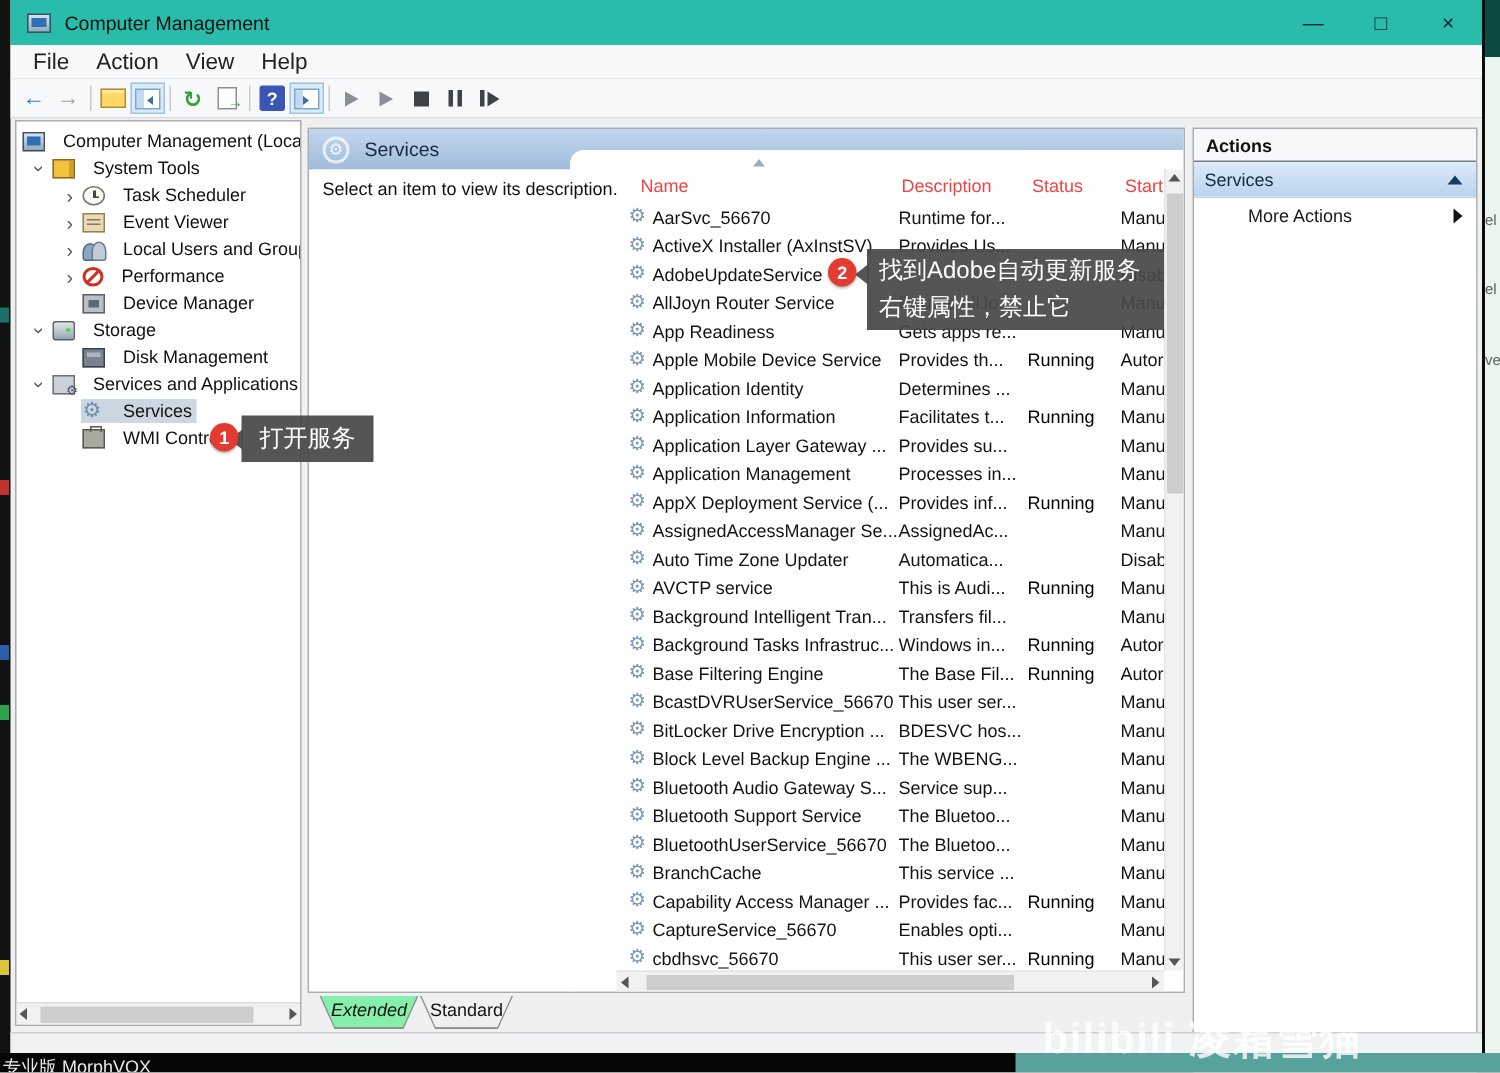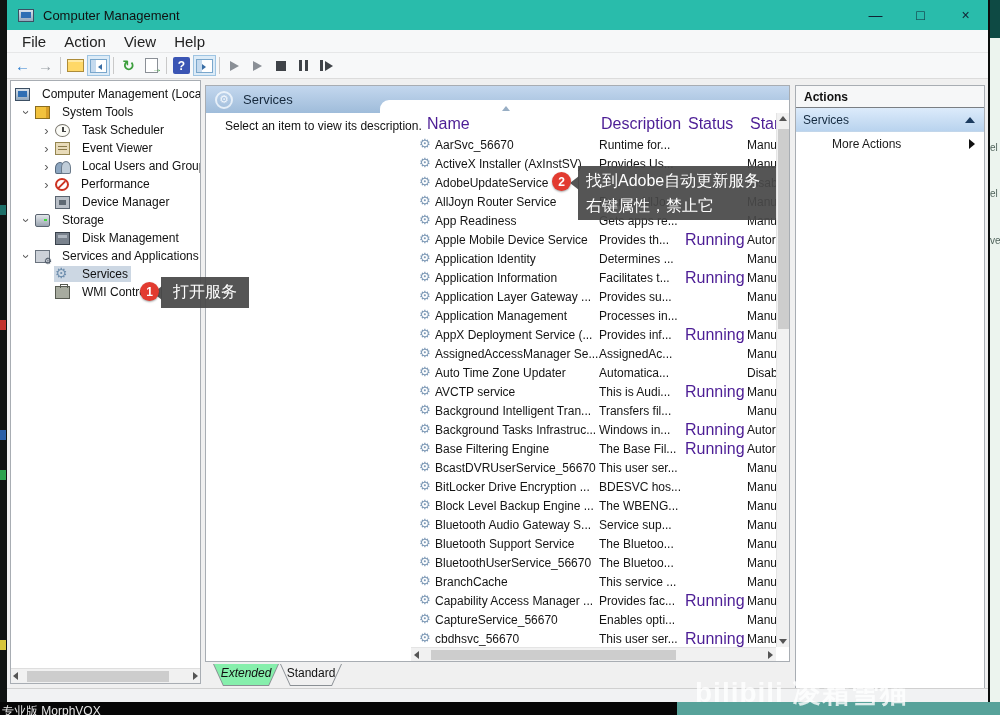--- a/index.html
+++ b/index.html
@@ -96,33 +96,33 @@
   .arr-down { border-top:5px solid #555; border-left:4px solid transparent; border-right:4px solid transparent; width:0; height:0; }
   .thumb { position:absolute; background:#cdcdcd; }
 
   
   .svc-panel { position:absolute; left:198px; top:85px; width:585px; height:577px; background:#fff; border:1px solid #a8adb3; overflow:hidden; }
   .svc-header { position:absolute; left:0; top:0; right:0; height:27px; background:linear-gradient(180deg,#c3d7ee,#9fbcda); display:flex; align-items:center; }
   .hdr-gear { width:18px; height:18px; margin-left:9px; border-radius:50%; border:2px solid rgba(250,252,255,.75); color:rgba(250,252,255,.9); font-size:11px; display:flex; align-items:center; justify-content:center; flex:none; }
   .hdr-gear::before { content:"\2699"; }
   .svc-header-label { margin-left:10px; font-size:13px; color:#15283c; }
   .white-tab { position:absolute; left:174px; top:14px; right:0; bottom:0; background:#fff; border-radius:9px 0 0 0; }
-  .desc-pane { position:absolute; left:12px; top:27px; width:174px; bottom:0; background:#fff; }
+  .desc-pane { position:absolute; left:2px; top:27px; width:174px; bottom:0; background:#fff; }
   .desc-hint { position:absolute; left:7px; top:6px; font-size:12px; color:#111; white-space:nowrap; }
   .col-headers { position:absolute; left:221px; top:27px; height:22px; display:flex; align-items:center; }
-  .col-h { font-size:16px; color:#4c1d95; overflow:hidden; white-space:nowrap; flex:none; }
+  .col-h { font-size:12px; color:#ef4444; overflow:hidden; white-space:nowrap; flex:none; }
   .cw0 { width:174px; } .cw1 { width:87px; } .cw2 { width:62px; } .cw3 { width:36px; }
   .sort-caret { position:absolute; left:296px; top:20px; border-bottom:5px solid #98aec4; border-left:4px solid transparent; border-right:4px solid transparent; }
   .svc-rows { position:absolute; left:205px; top:49px; width:367px; height:514px; overflow:hidden; }
   .svc-row { height:19px; display:flex; align-items:center; padding-left:8px; white-space:nowrap; }
   .svc-ico { width:16px; flex:none; position:relative; height:15px; }
   .svc-ico::before { content:"\2699"; position:absolute; left:0; top:-1px; font-size:13px; color:#7d99b6; }
   .c-name { width:164px; flex:none; font-size:12px; color:#141414; overflow:hidden; }
   .c-desc { width:86px; flex:none; font-size:12px; color:#141414; overflow:hidden; }
-  .c-status { width:62px; flex:none; font-size:16px; color:#4c1d95; overflow:hidden; }
+  .c-status { width:62px; flex:none; font-size:12px; color:#000000; overflow:hidden; }
   .c-startup { width:40px; flex:none; font-size:12px; color:#141414; overflow:hidden; }
   .svc-vscroll { position:absolute; right:0; top:27px; width:13px; bottom:14px; background:#f1f1f1; border-left:1px solid #e4e4e4; }
   .svc-hscroll { position:absolute; left:205px; right:13px; bottom:0; height:14px; background:#f1f1f1; border-top:1px solid #e4e4e4; }
 
   
   .actions-panel { position:absolute; left:788px; top:85px; width:190px; height:666px; background:#fff; border:1px solid #a8adb3; }
   .actions-title { height:22px; background:#f6f7f8; border-bottom:1px solid #7a7e83; display:flex; align-items:center; padding-left:8px; font-size:12px; font-weight:bold; color:#111; }
   .actions-group { height:24px; background:linear-gradient(180deg,#dcebfb,#b9d3ee); border-bottom:1px solid #c2d6ea; display:flex; align-items:center; padding:0 9px 0 7px; font-size:12px; color:#13293f; }
   .collapse-caret { margin-left:auto; border-bottom:6px solid #1b3a5e; border-left:5px solid transparent; border-right:5px solid transparent; }
   .more-actions { height:24px; display:flex; align-items:center; padding:0 9px 0 36px; font-size:12px; color:#1a1a1a; }

